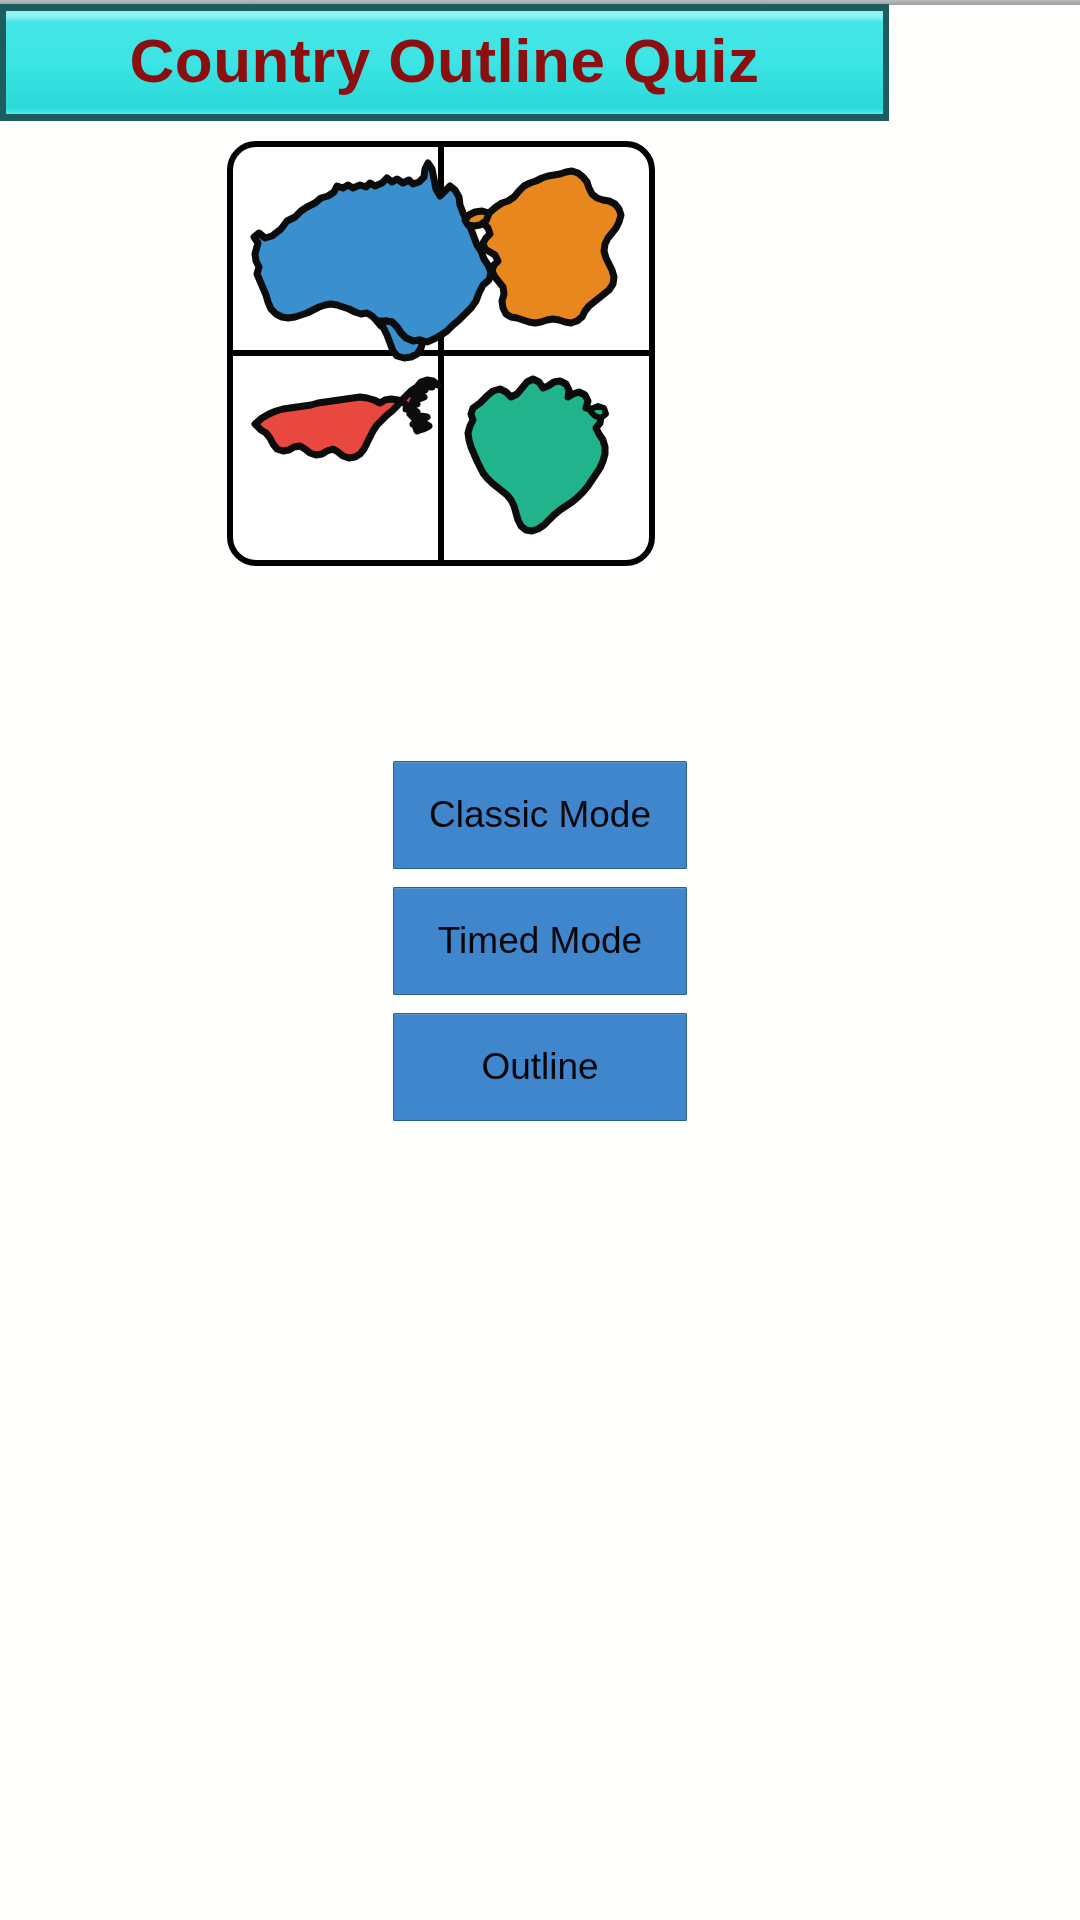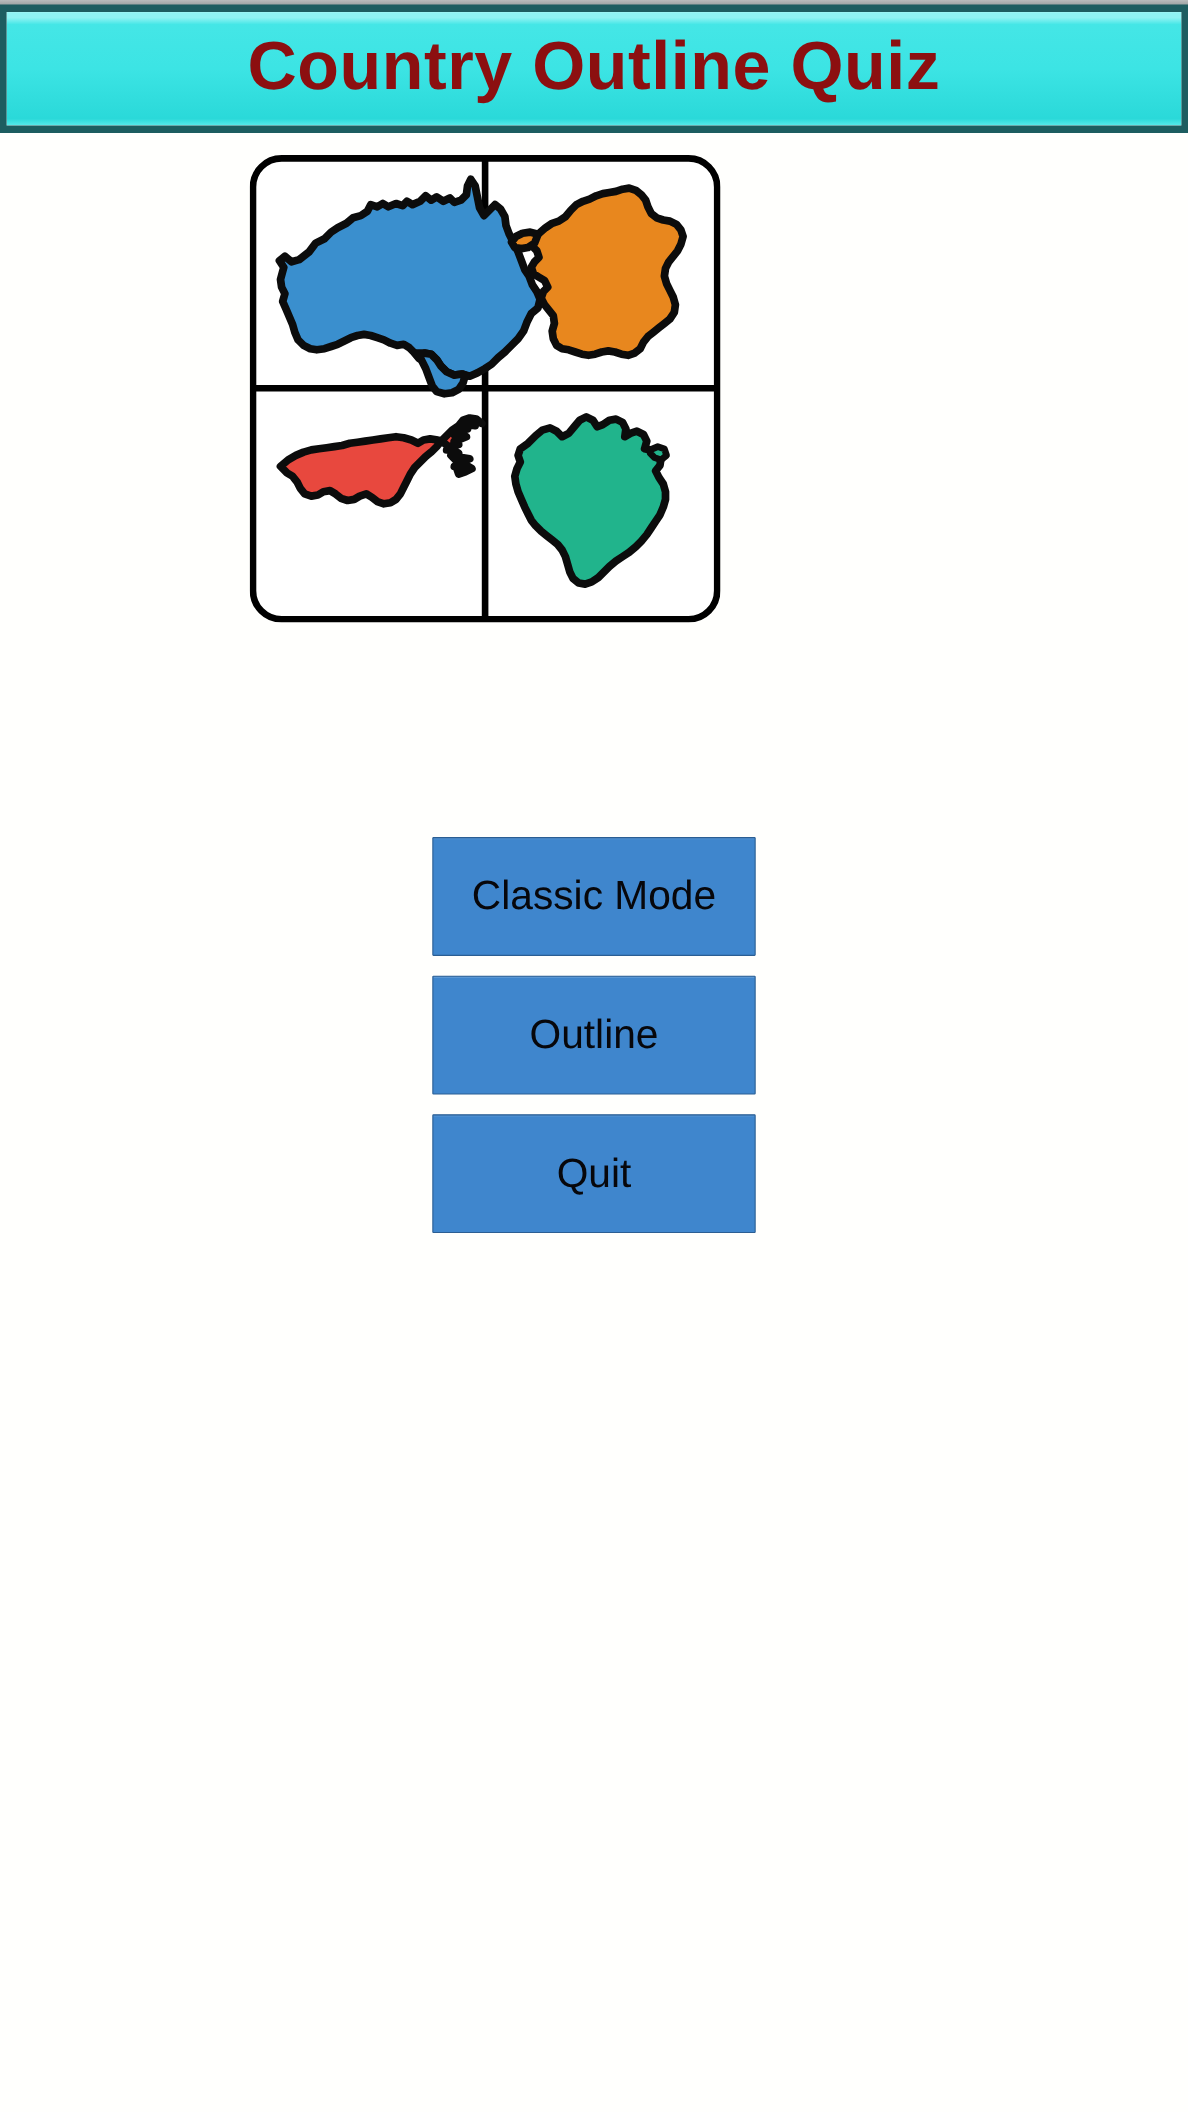--- a/index.html
+++ b/index.html
@@ -22,21 +22,21 @@
     position: absolute;
     left: 0; top: 0;
     width: 1080px; height: 5px;
     background: linear-gradient(to bottom, #b9bcbc 0%, #a8acac 55%, #9aa0a0 100%);
   }
 
   
   #header-bar {
     position: absolute;
     left: 0; top: 4px;
-    width: 1080px;
+    width: 889px;
     height: 117px;
     box-sizing: border-box;
     border-top: 7px solid #1d5d60;
     border-bottom: 7px solid #1d5d60;
     border-left: 6px solid #1d5d60;
     border-right: 6px solid #1d5d60;
     background:
       linear-gradient(to bottom,
         #8ff3f3 0%,
         #8ff3f3 5%,
@@ -245,22 +245,22 @@
     </g>
   </svg>
 </div>
 
 <div id="button-stack">
 
   <button class="menu-button">
     <span class="btn-label">Classic Mode</span>
   </button>
 
+  <button class="menu-button">
+    <span class="btn-label">Timed Mode</span>
+  </button>
 
   <button class="menu-button">
     <span class="btn-label">Outline</span>
   </button>
 
-  <button class="menu-button">
-    <span class="btn-label">Quit</span>
-  </button>
 
 </div>
 
 </body></html>

